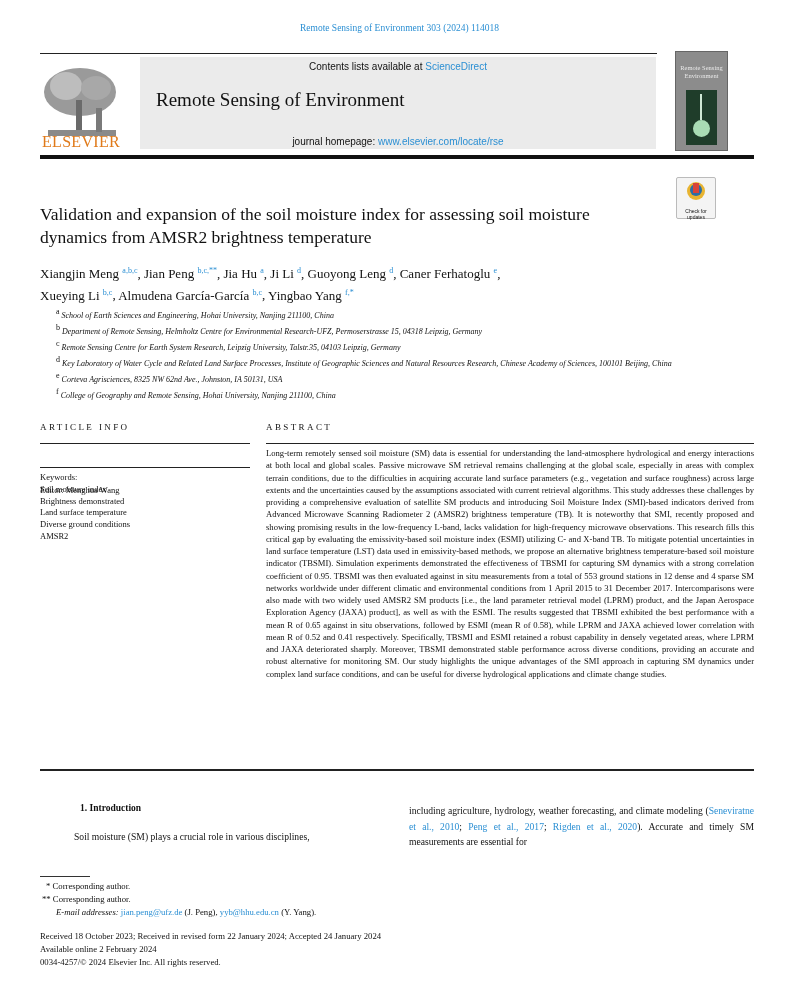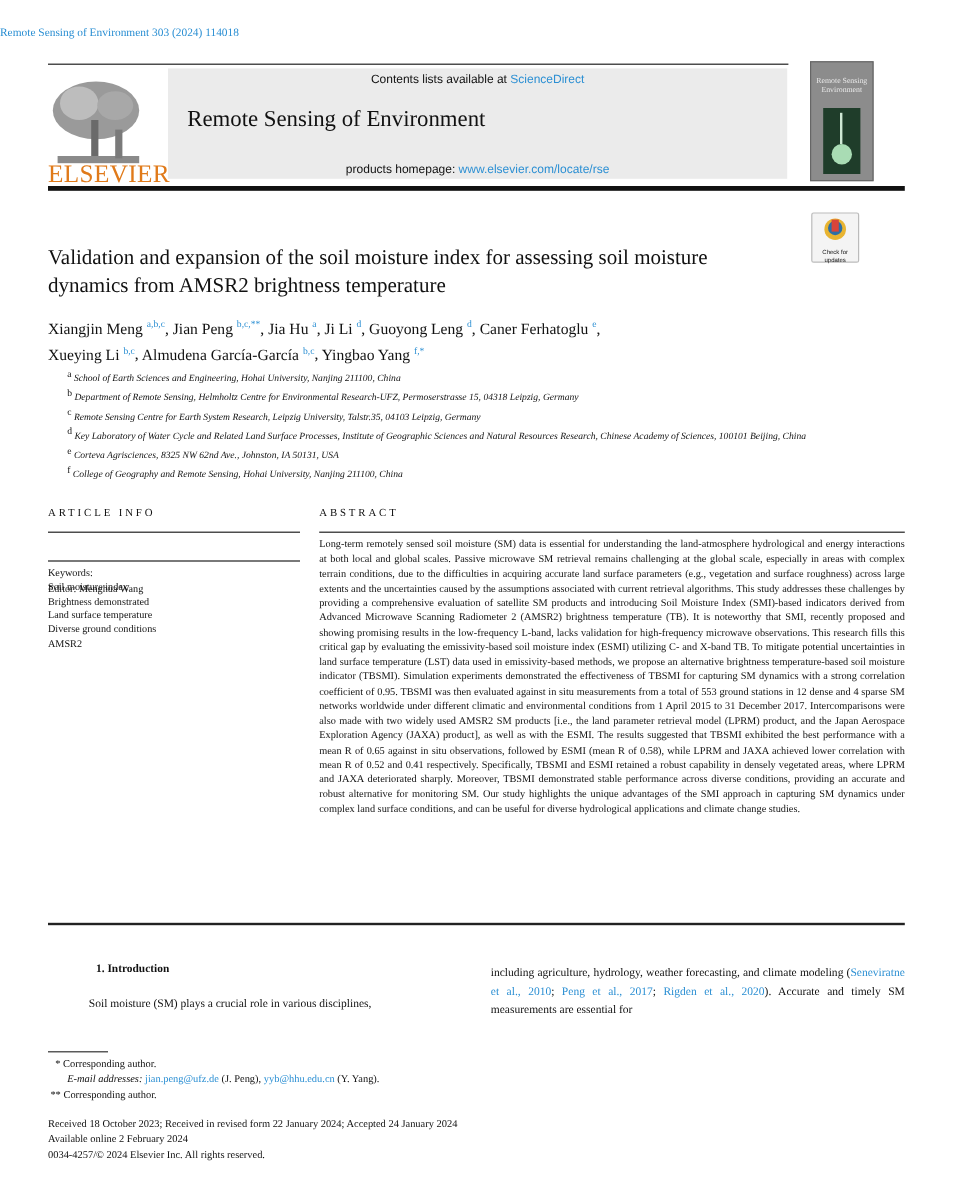--- a/index.html
+++ b/index.html
@@ -3,24 +3,24 @@
 <meta charset="utf-8">
 <style>
   html, body { margin:0; padding:0; background:#fff; }
   body { width:799px; height:997px; position:relative; overflow:hidden;
          font-family:"DejaVu Serif", "Liberation Serif", serif; color:#111; }
   .serif { font-family:"Liberation Serif", "DejaVu Serif", serif; }
   .sans  { font-family:"Liberation Sans", "DejaVu Sans", sans-serif; }
   a, .link { color:#2b8fd3; text-decoration:none; }
   .abs { position:absolute; }
 
-  #journal-ref { top:23px; left:0; width:799px; text-align:left; font-size:9.5px; }
+  #journal-ref { top:23px; left:0; width:799px; text-align:center; font-size:9.5px; }
   #header-rule-top { top:53px; left:40px; width:617px; height:1px; background:#222; }
   #elsevier-logo { top:57px; left:40px; width:82px; height:90px; }
-  #elsevier-word { top:133px; left:40px; width:82px; text-align:center; color:#e07a1a; font-size:21px; letter-spacing:0.3px; }
+  #elsevier-word { top:133px; left:40px; width:82px; text-align:center; color:#e07a1a; font-size:16px; letter-spacing:0.3px; }
   #header-box { top:57px; left:140px; width:516px; height:92px; background:#ebebeb; }
   #contents-line { top:61px; left:140px; width:516px; text-align:center; font-size:10px; }
   #journal-title { top:89px; left:156px; width:493px; text-align:left; font-size:19px; }
   #homepage-line { top:136px; left:140px; width:516px; text-align:center; font-size:10px; }
   #cover { top:51px; left:675px; width:51px; height:98px; background:#8c8c8c; border:1px solid #666; }
   #header-rule-bottom { top:155px; left:40px; width:714px; height:4px; background:#111; }
 
   #title { top:203px; left:40px; width:620px; font-size:17.5px; line-height:23px; }
   #crossmark { top:177px; left:676px; width:38px; height:40px; border:1px solid #bbb; border-radius:2px; background:#f4f4f4; }
   #authors { top:262px; left:40px; width:640px; font-size:13px; line-height:18px; }
@@ -65,21 +65,21 @@
   <rect x="56" y="44" width="6" height="24" fill="#7a7a7a"></rect>
 </svg>
 <div class="abs serif" id="elsevier-word">ELSEVIER</div>
 
 <div class="abs" id="header-box"></div>
 <div class="abs sans" id="contents-line">
   <span>Contents lists available at </span><a>ScienceDirect</a>
 </div>
 <div class="abs serif" id="journal-title">Remote Sensing of Environment</div>
 <div class="abs sans" id="homepage-line">
-  <span>products homepage: </span><a>www.elsevier.com/locate/rse</a>
+  <span>journal homepage: </span><a>www.elsevier.com/locate/rse</a>
 </div>
 
 <div class="abs" id="cover">
   <div style="color:#e8e8e8;font-size:6.5px;text-align:center;margin-top:12px;line-height:8px;padding:0 4px;font-family:'Liberation Serif',serif;">Remote Sensing Environment</div>
   <div style="position:absolute;left:10px;top:38px;width:31px;height:55px;background:#1f3d2a;">
     <div style="position:absolute;left:14px;top:4px;width:2px;height:26px;background:#cfe8d4;"></div>
     <div style="position:absolute;left:7px;top:30px;width:17px;height:17px;border-radius:50%;background:#a9dcb4;"></div>
   </div>
 </div>
 
@@ -137,23 +137,23 @@
 
 <div class="abs serif" id="intro-head">1.  Introduction</div>
 <div class="abs serif" id="intro-left">Soil moisture (SM) plays a crucial role in various disciplines,</div>
 <div class="abs serif" id="intro-right">
   <span>including agriculture, hydrology, weather forecasting, and climate modeling (</span><a>Seneviratne et al., 2010</a>; <a>Peng et al., 2017</a>; <a>Rigden et al., 2020</a><span>). Accurate and timely SM measurements are essential for</span>
 </div>
 
 <div class="abs" id="fn-rule"></div>
 <div class="abs serif" id="footnotes">
   <div style="padding-left:6px;">* Corresponding author.</div>
+  <div style="padding-left:2px;">** Corresponding author.</div>
   <div style="padding-left:16px;">
     <i>E-mail addresses: </i><a>jian.peng@ufz.de</a><span> (J. Peng), </span><a>yyb@hhu.edu.cn</a><span> (Y. Yang).</span>
   </div>
-  <div style="padding-left:2px;">** Corresponding author.</div>
 </div>
 
 <div class="abs serif" id="pub-info">
   <div>Received 18 October 2023; Received in revised form 22 January 2024; Accepted 24 January 2024</div>
   <div>Available online 2 February 2024</div>
   <div>0034-4257/© 2024 Elsevier Inc. All rights reserved.</div>
 </div>
 
 </body></html>

